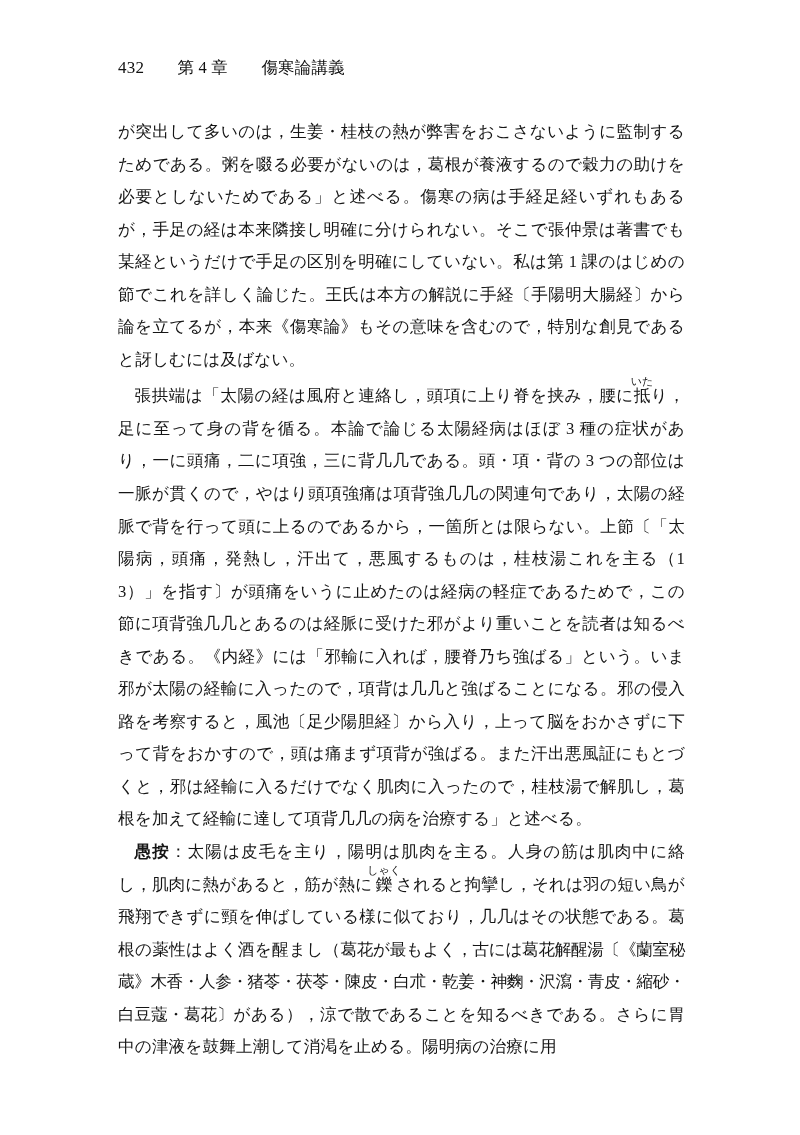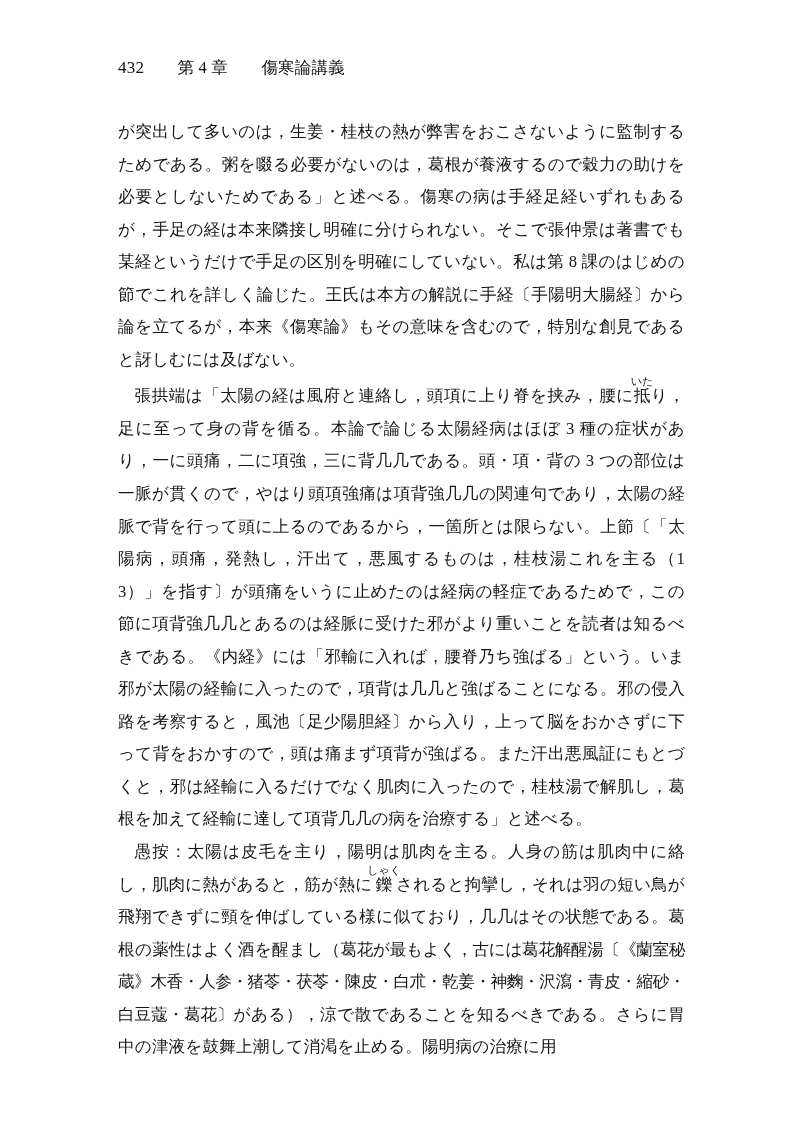--- a/index.html
+++ b/index.html
@@ -71,38 +71,38 @@
   }
   rt {
     font-size: 11px;
     line-height: 1;
     letter-spacing: 0;
     transform: translateY(1px);
     color: #151515;
   }
 
   .bold-lead {
-    font-weight: normal;
+    font-weight: bold;
     margin-top: 32px;
   }
 
   
   .tight {
     letter-spacing: -0.45px;
   }
 </style>
 </head>
 <body>
 
 <div class="page">
 
   <div class="running-head"><span class="folio">432</span>　　<span>第 4 章</span>　　<span>傷寒論講義</span></div>
 
   <div class="body-col">
 
-    <p class="para first">が突出して多いのは，生姜・桂枝の熱が弊害をおこさないように監制するためである。粥を啜る必要がないのは，葛根が養液するので穀力の助けを必要としないためである」と述べる。傷寒の病は手経足経いずれもあるが，手足の経は本来隣接し明確に分けられない。そこで張仲景は著書でも某経というだけで手足の区別を明確にしていない。私は第 8 課のはじめの節でこれを詳しく論じた。王氏は本方の解説に手経〔手陽明大腸経〕から論を立てるが，本来《傷寒論》もその意味を含むので，特別な創見であると訝しむには及ばない。</p>
+    <p class="para first">が突出して多いのは，生姜・桂枝の熱が弊害をおこさないように監制するためである。粥を啜る必要がないのは，葛根が養液するので穀力の助けを必要としないためである」と述べる。傷寒の病は手経足経いずれもあるが，手足の経は本来隣接し明確に分けられない。そこで張仲景は著書でも某経というだけで手足の区別を明確にしていない。私は第 1 課のはじめの節でこれを詳しく論じた。王氏は本方の解説に手経〔手陽明大腸経〕から論を立てるが，本来《傷寒論》もその意味を含むので，特別な創見であると訝しむには及ばない。</p>
 
     <p class="para">張拱端は「太陽の経は風府と連絡し，頭項に上り脊を挟み，腰に<ruby>抵<rt>いた</rt></ruby>り，足に至って身の背を循る。本論で論じる太陽経病はほぼ 3 種の症状があり，一に頭痛，二に項強，三に背几几である。頭・項・背の 3 つの部位は一脈が貫くので，やはり頭項強痛は項背強几几の関連句であり，太陽の経脈で背を行って頭に上るのであるから，一箇所とは限らない。上節〔「太陽病，頭痛，発熱し，汗出て，悪風するものは，桂枝湯これを主る（13）」を指す〕が頭痛をいうに止めたのは経病の軽症であるためで，この節に項背強几几とあるのは経脈に受けた邪がより重いことを読者は知るべきである。《内経》には「邪輸に入れば，腰脊乃ち強ばる」という。いま邪が太陽の経輸に入ったので，項背は几几と強ばることになる。邪の侵入路を考察すると，風池〔足少陽胆経〕から入り，上って脳をおかさずに下って背をおかすので，頭は痛まず項背が強ばる。また汗出悪風証にもとづくと，邪は経輸に入るだけでなく肌肉に入ったので，桂枝湯で解肌し，葛根を加えて経輸に達して項背几几の病を治療する」と述べる。</p>
 
     <p class="para"><span class="bold-lead">愚按</span>：太陽は皮毛を主り，陽明は肌肉を主る。人身の筋は肌肉中に絡し，肌肉に熱があると，筋が熱に<ruby>鑠<rt>しゃく</rt></ruby>されると拘攣し，それは羽の短い鳥が飛翔できずに頸を伸ばしている様に似ており，几几はその状態である。葛根の薬性はよく酒を醒まし（<span class="tight">葛花が最もよく，古には葛花解醒湯〔《蘭室秘蔵》木香・人参・猪苓・茯苓・陳皮・白朮・乾姜・神麴・沢瀉・青皮・縮砂・白豆蔻・葛花〕</span>がある），涼で散であることを知るべきである。さらに胃中の津液を鼓舞上潮して消渇を止める。陽明病の治療に用</p>
 
   </div>
 </div>
 
 </body></html>

